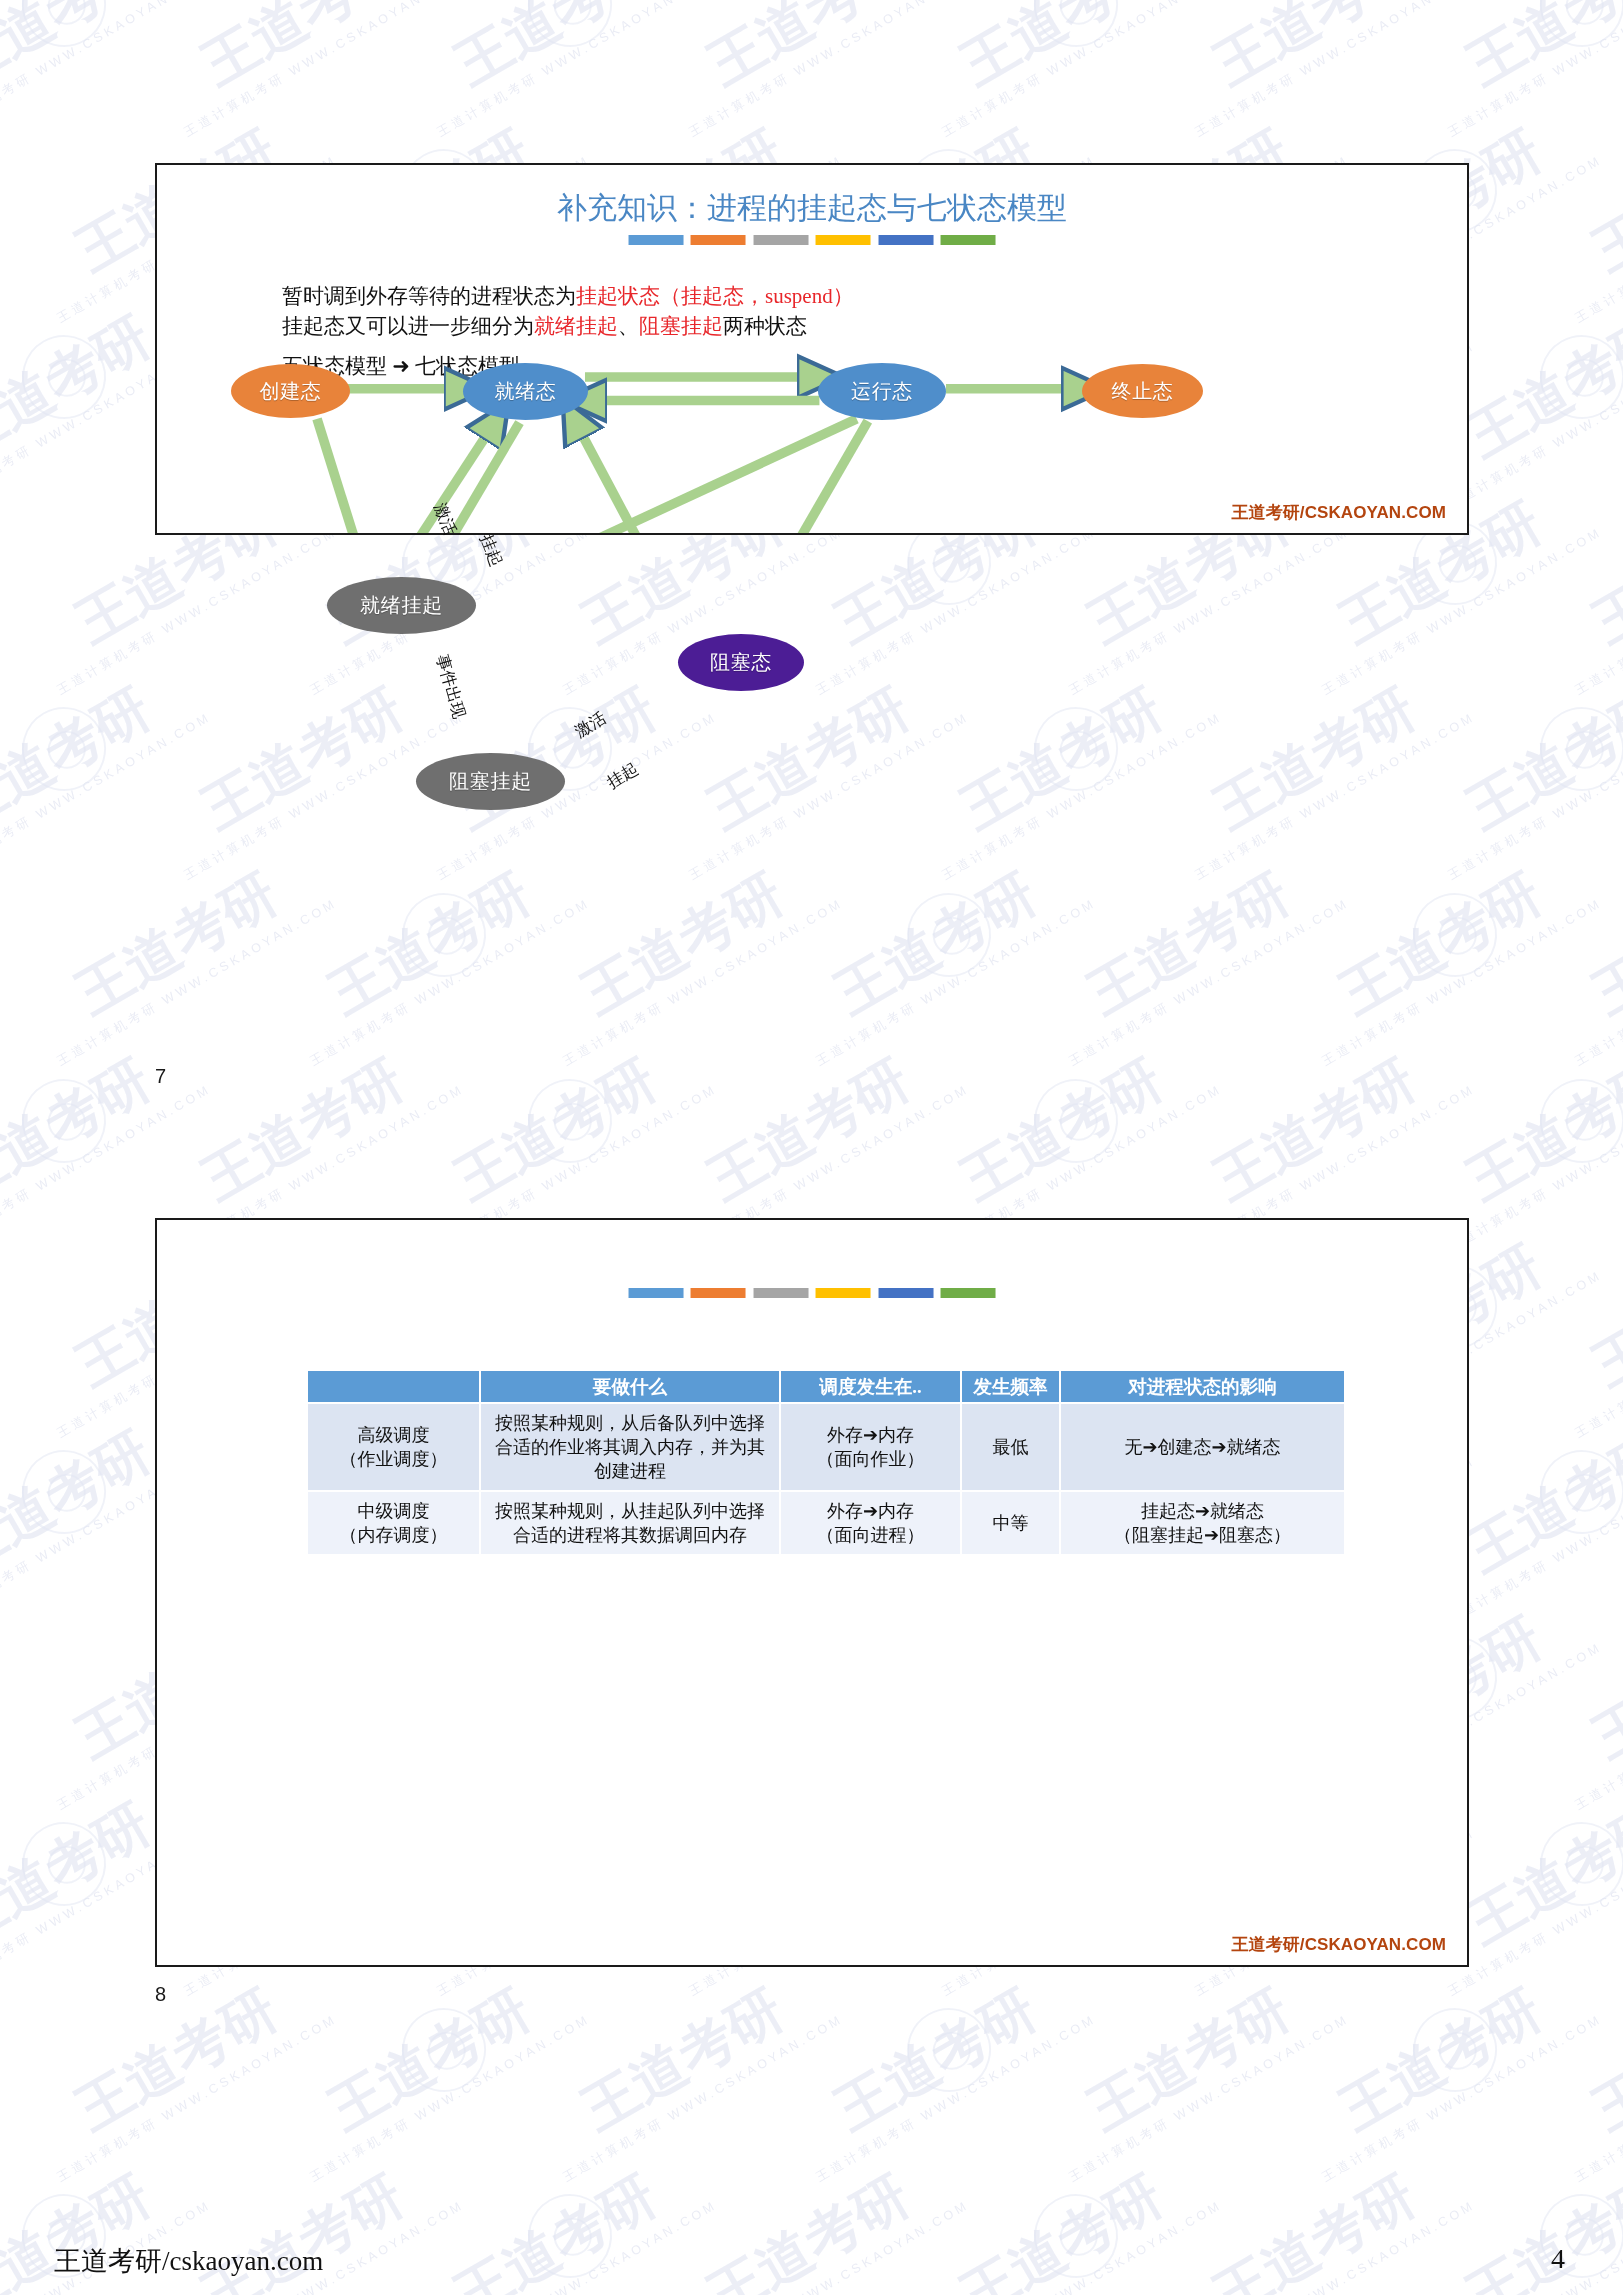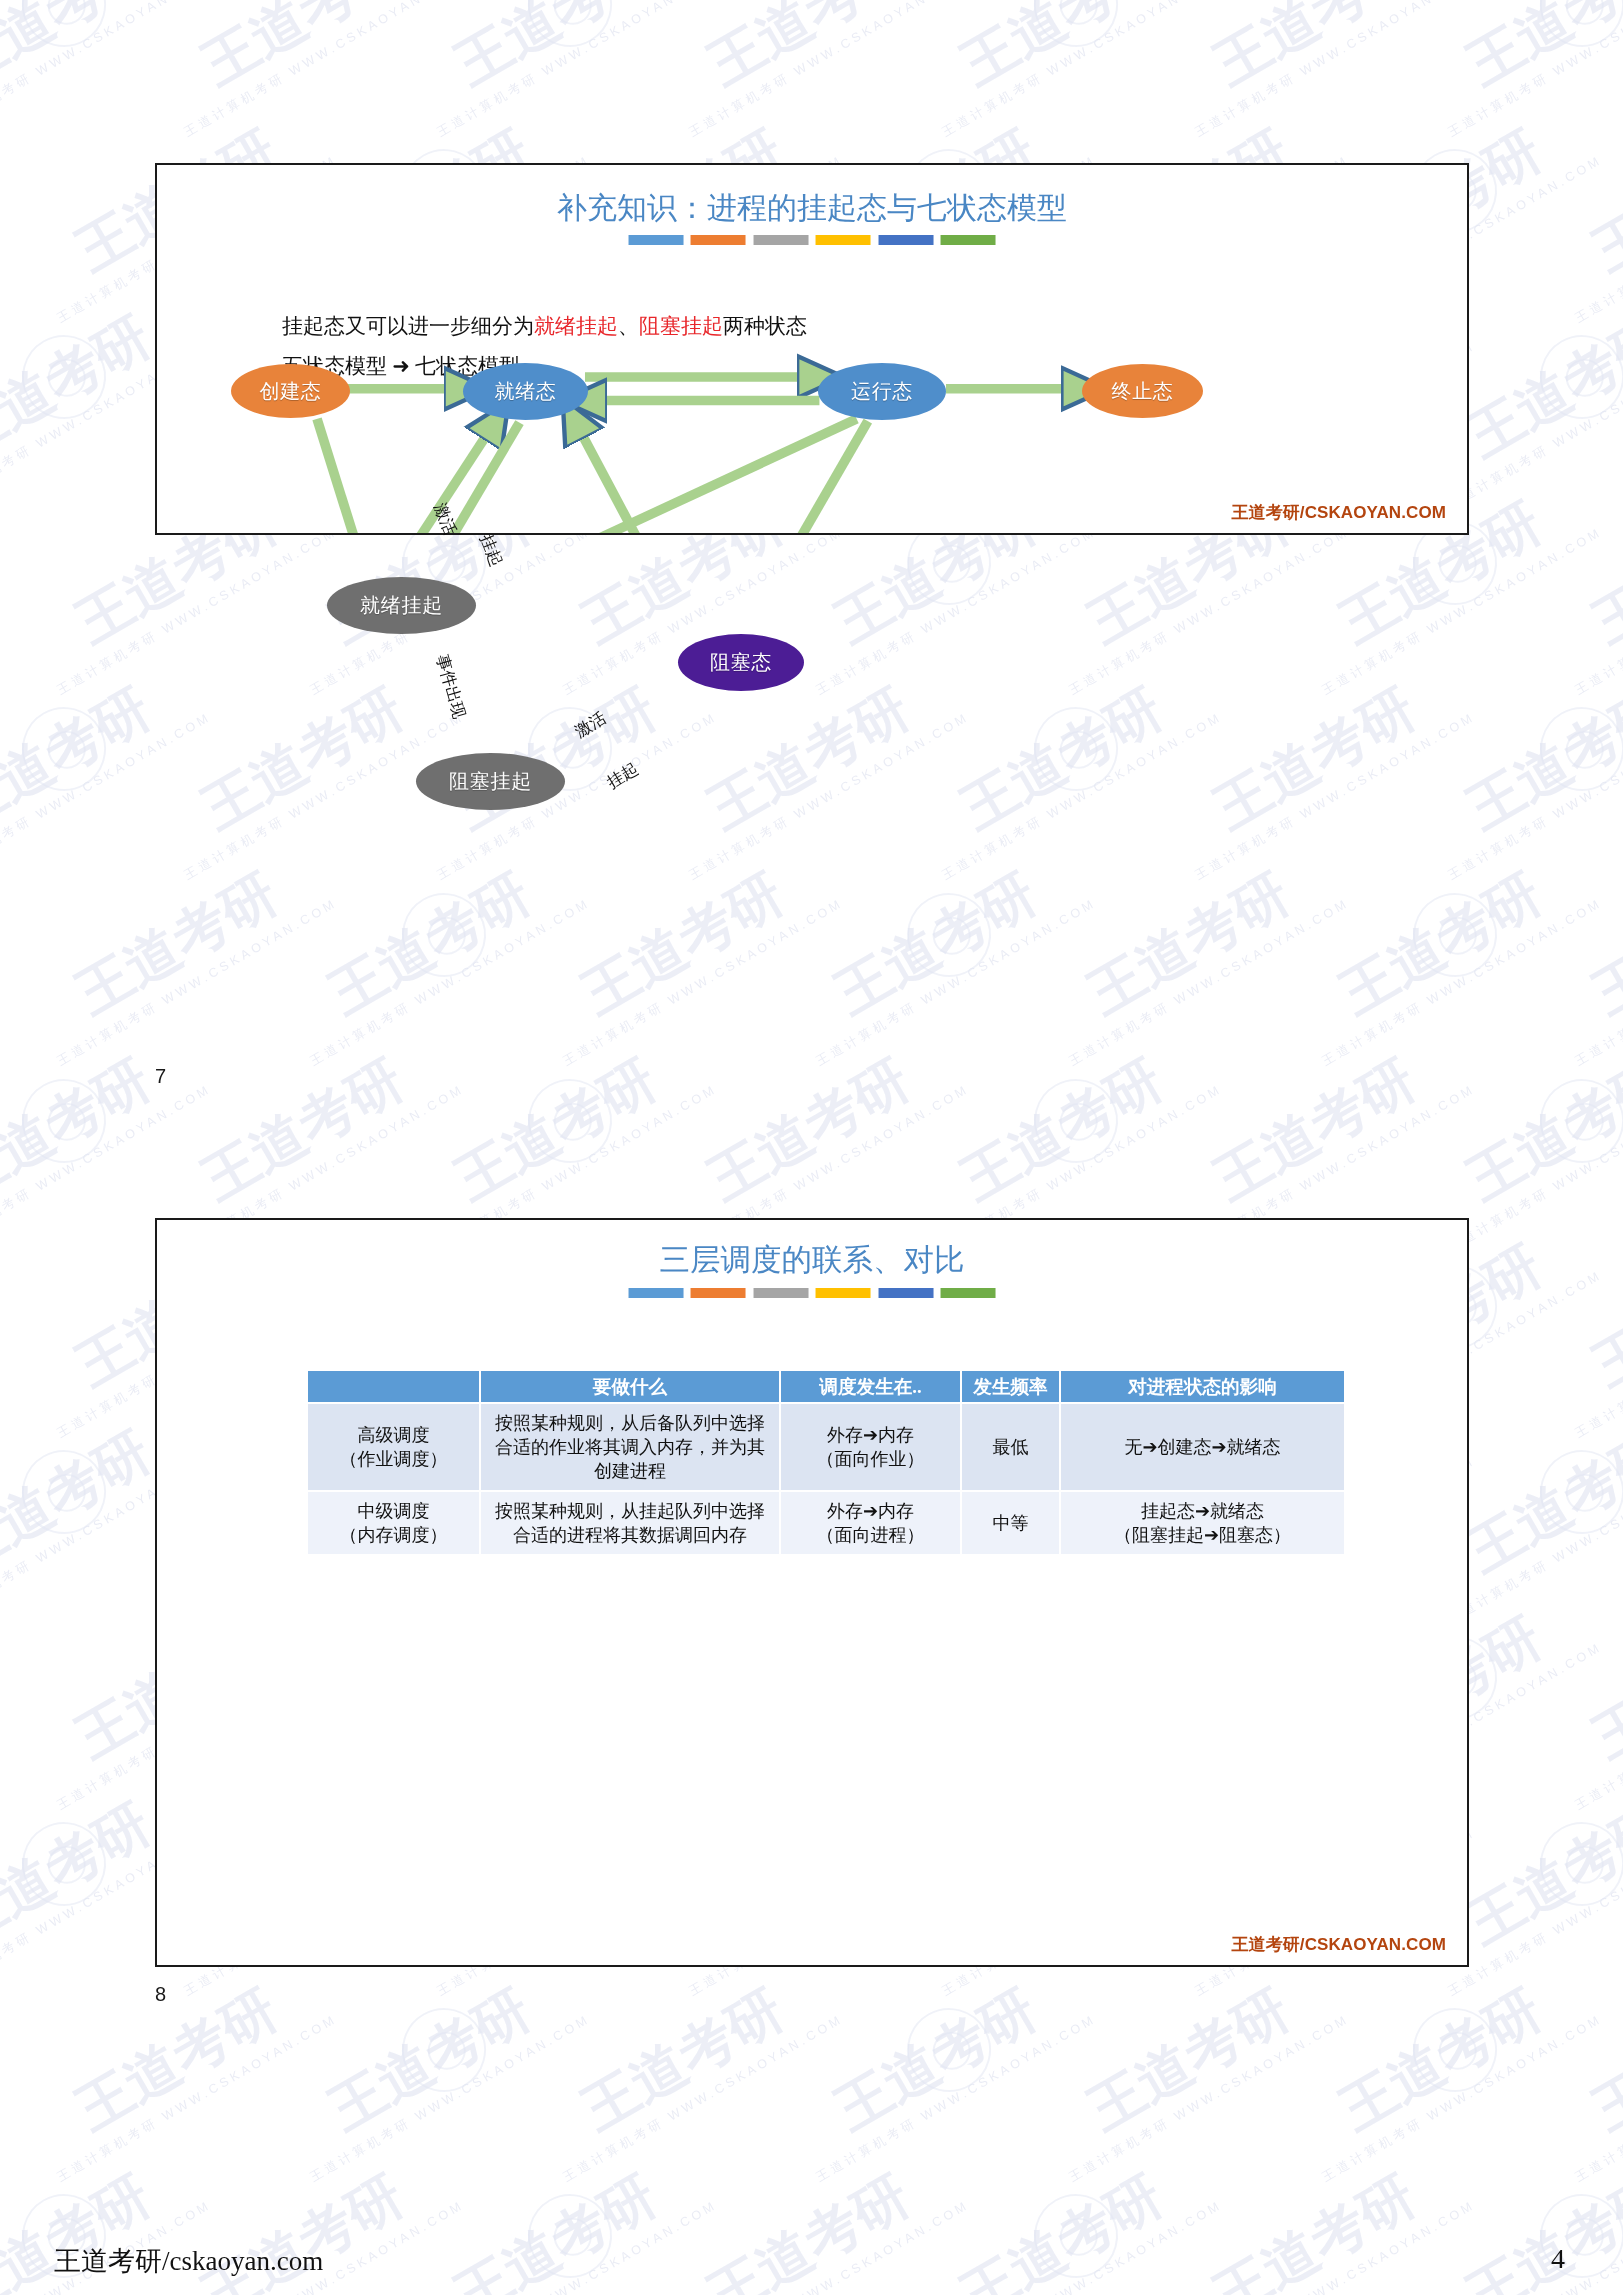--- a/index.html
+++ b/index.html
@@ -443,20 +443,23 @@
 
     <div class="title-bars" style="left:50%; transform:translateX(-50%); top:70px;">
       <span style="background:#5b9bd5"></span>
       <span style="background:#ed7d31"></span>
       <span style="background:#a5a5a5"></span>
       <span style="background:#ffc000"></span>
       <span style="background:#4472c4"></span>
       <span style="background:#70ad47"></span>
     </div>
 
+    <div class="body-line" style="left:125px; top:117px; font-size:21px;">
+      <span>暂时调到外存等待的进程状态为</span><span class="hl">挂起状态（挂起态，suspend）</span>
+    </div>
     <div class="body-line" style="left:125px; top:147px; font-size:21px;">
       <span>挂起态又可以进一步细分为</span><span class="hl">就绪挂起</span><span>、</span><span class="hl">阻塞挂起</span><span>两种状态</span>
     </div>
     <div class="body-line" style="left:125px; top:187px; font-size:21px;">五状态模型 ➜ 七状态模型</div>
 
     <svg id="diagram" viewBox="0 0 1760 500" preserveAspectRatio="none">
       <defs>
         <marker id="ah" markerWidth="5.2" markerHeight="5.2" refX="2.3" refY="2.6" orient="auto">
           <path d="M0,0.4 L4.8,2.6 L0,4.8 Z" fill="#a9d18e" stroke="#3b6a96" stroke-width=".45"></path>
         </marker>
@@ -522,21 +525,20 @@
 
     <div class="slide-footer">王道考研/CSKAOYAN.COM</div>
   </div>
 </div>
 
 <div class="slide-number" style="left:155px; top:1065px;">7</div>
 
 <div class="slide" id="s2" style="left:155px; top:1218px; width:1314px; height:749px;">
   <div class="slide-inner">
 
-    <div class="slide-title" style="top:20px; font-size:30.5px;">三层调度的联系、对比</div>
 
     <div class="title-bars" style="left:50%; transform:translateX(-50%); top:68px;">
       <span style="background:#5b9bd5"></span>
       <span style="background:#ed7d31"></span>
       <span style="background:#a5a5a5"></span>
       <span style="background:#ffc000"></span>
       <span style="background:#4472c4"></span>
       <span style="background:#70ad47"></span>
     </div>
 

